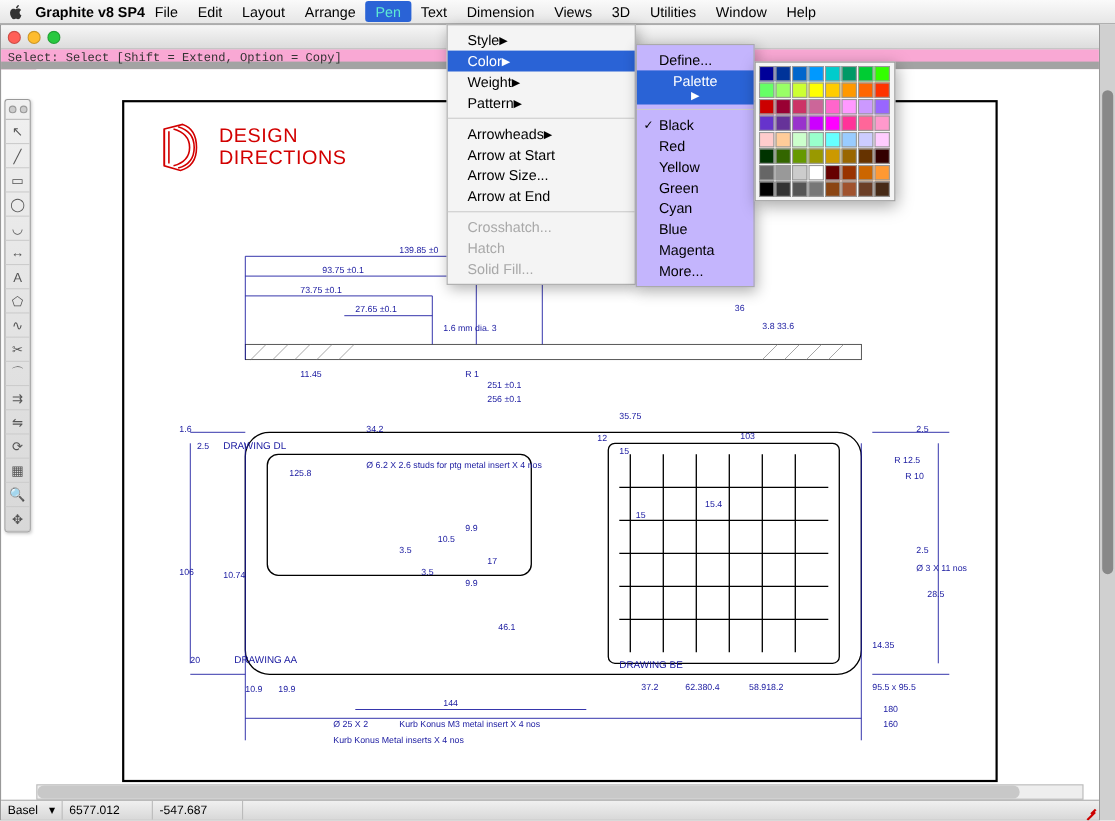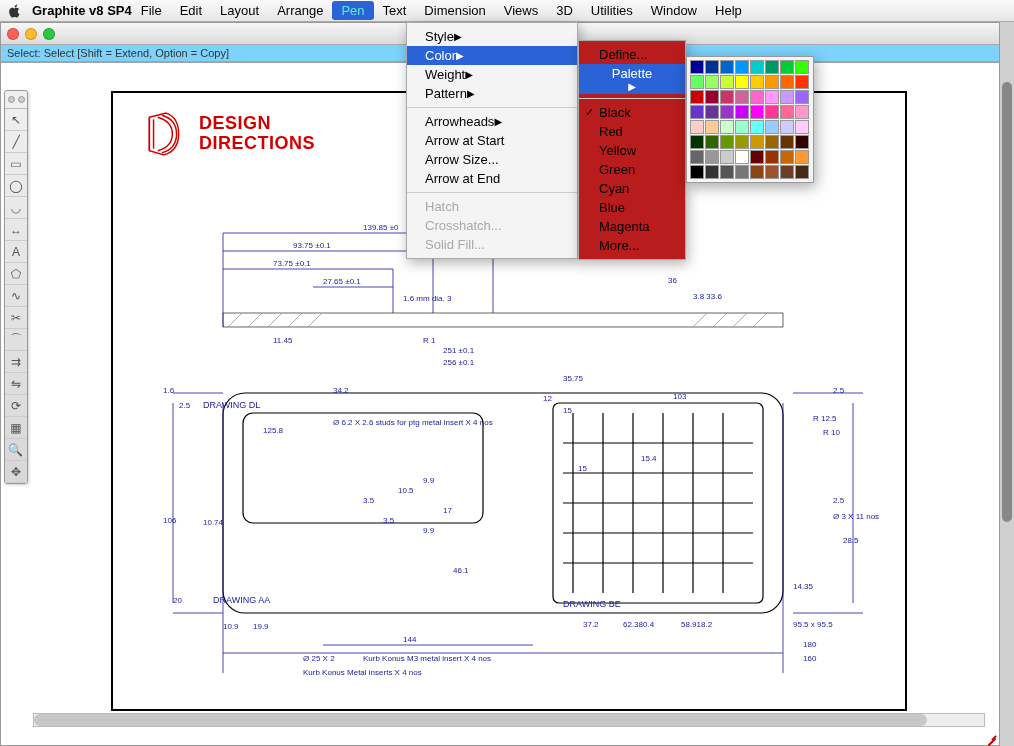--- a/index.html
+++ b/index.html
@@ -13,53 +13,53 @@
 .menubar .menu-item.open { background: #2a63d6; color: #5eead4; border-radius: 3px; }
 
 
 .window { position: absolute; top: 22px; left: 0; right: 14px; bottom: 0; background: #fff; border: 1px solid #999; }
 .titlebar { height: 22px; background: linear-gradient(#f6f6f6,#dcdcdc); border-bottom: 1px solid #aaa; display: flex; align-items: center; padding: 0 6px; font-size: 11px; color: #444; }
 .traffic { display: flex; gap: 6px; margin-right: 12px; }
 .tl { width: 12px; height: 12px; border-radius: 50%; border: 1px solid rgba(0,0,0,.2); }
 .tl.r { background: #ff5f57; } .tl.y { background: #febc2e; } .tl.g { background: #28c840; }
 .titletext { flex: 1; text-align: center; color: #555; }
 
-.statusline { height: 18px; border-bottom: 2px solid #a3a3a3; font-size: 11px; color: #333; padding: 2px 6px; background: #7dd3fc; }
+.statusline { height: 18px; border-bottom: 7px solid #a3a3a3; font-size: 11px; color: #333; padding: 2px 6px; background: #f9a8d4; font-family: Liberation Mono, monospace; }
 
 
 .toolpalette { position: absolute; top: 90px; left: 4px; width: 24px; background: linear-gradient(#f0f0f0,#d8d8d8); border: 1px solid #999; border-radius: 3px; display: flex; flex-direction: column; box-shadow: 1px 1px 3px rgba(0,0,0,.2); }
 .tp-head { height: 18px; border-bottom: 1px solid #bbb; display:flex; align-items:center; justify-content:center; gap:3px; }
 .tp-head span { width:7px; height:7px; border-radius:50%; background:#ccc; border:1px solid #999; }
 .tool { width: 22px; height: 22px; border-bottom: 1px solid #ccc; display: flex; align-items: center; justify-content: center; font-size: 12px; color: #555; cursor: default; }
 
 
 .canvas { position: absolute; top: 40px; left: 32px; right: 0; bottom: 18px; background: #fff; overflow: hidden; }
 .page-frame { position: absolute; top: 28px; left: 78px; width: 796px; height: 620px; border: 2px solid #000; }
 .logo-block { position: absolute; top: 48px; left: 110px; display: flex; align-items: center; gap: 14px; }
-.logo-title { color: #d20000; font-weight: bold; font-size: 18px; line-height: 1.1; letter-spacing: .5px; font-family: Arial, sans-serif; }
+.logo-title { color: #d20000; font-weight: normal; font-size: 18px; line-height: 1.1; letter-spacing: .5px; font-family: Arial, sans-serif; }
 .logo-mark { width: 42px; height: 46px; }
 
 .drawing { position: absolute; top: 140px; left: 100px; width: 760px; height: 480px; }
 .drawing svg { width: 100%; height: 100%; }
 .dim-text { font-size: 8px; fill: #1a1aa0; font-family: Arial; }
 .dim-line { stroke: #1a1aa0; stroke-width: 0.8; }
 .part-line { stroke: #000; stroke-width: 1.2; fill: none; }
 .label-text { font-size: 9px; fill: #1a1aa0; font-family: Arial; }
 
 
 .dropdown { position: absolute; top: 22px; left: 406px; width: 172px; background: #f4f4f4; border: 1px solid #aaa; box-shadow: 2px 4px 12px rgba(0,0,0,.3); font-size: 13px; padding: 4px 0; }
 .dropdown .dd-item { padding: 2px 22px 2px 18px; display: flex; align-items: center; cursor: default; }
 .dropdown .dd-item.highlighted { background: #2a63d6; color: #fff; }
 .dropdown .dd-item.disabled { color: #a8a8a8; }
 .dropdown .dd-sep { height: 1px; background: #ccc; margin: 4px 0; }
 .dd-arrow { font-size: 10px; }
 .dd-shortcut { font-size: 12px; color: #888; }
 
 
-.submenu { position: absolute; top: 40px; left: 578px; width: 108px; background: #b91c1c; border: 1px solid #aaa; box-shadow: 2px 4px 12px rgba(0,0,0,.3); font-size: 13px; padding: 4px 0; }
+.submenu { position: absolute; top: 40px; left: 578px; width: 108px; background: #c4b5fd; border: 1px solid #aaa; box-shadow: 2px 4px 12px rgba(0,0,0,.3); font-size: 13px; padding: 4px 0; }
 .submenu .sm-item { padding: 2px 20px 2px 20px; position: relative; display:flex; justify-content:space-between; align-items:center; cursor:default; }
 .submenu .sm-item.highlighted { background: #2a63d6; color: #fff; flex-direction: column; }
 .submenu .sm-sep { height: 1px; background: #ccc; margin: 4px 0; }
 .submenu .sm-check::before { content: "✓"; position: absolute; left: 6px; font-size: 11px; }
 
 
 .palette { position: absolute; top: 56px; left: 686px; width: 128px; background: #f4f4f4; border: 1px solid #999; box-shadow: 2px 4px 14px rgba(0,0,0,.35); padding: 3px; }
 .palette-grid { display: grid; grid-template-columns: repeat(8, 14px); gap: 1px; }
 .swatch { width: 14px; height: 14px; border: 1px solid #999; cursor: default; }
 
@@ -252,20 +252,28 @@
             <line x1="650" y1="200" x2="650" y2="470"></line>
         </g>
       </svg>
     </div>
   </div>
 
   <div class="hscroll">
       <div class="thumb"></div>
     </div>
 
+  <div class="bottombar">
+    <div class="field dd">
+      <span>Basel</span>
+        <span>▾</span>
+    </div>
+    <div class="field" style="width:82px">6577.012</div>
+    <div class="field" style="width:82px">-547.687</div>
+  </div>
   <div class="resize-grip"></div>
 </div>
 
 <div class="toolpalette" id="toolpalette">
   <div class="tp-head">
       <span></span>
       <span></span>
     </div>
 <div class="tool">↖</div>
     <div class="tool">╱</div>
@@ -312,24 +320,24 @@
       <span>Arrow at Start</span>
     </div>
     <div class="dd-item">
       <span>Arrow Size...</span>
     </div>
     <div class="dd-item">
       <span>Arrow at End</span>
     </div>
     <div class="dd-sep"></div>
     <div class="dd-item disabled">
+      <span>Crosshatch...</span>
+    </div>
+    <div class="dd-item disabled">
       <span>Hatch</span>
-    </div>
-    <div class="dd-item disabled">
-      <span>Crosshatch...</span>
     </div>
     <div class="dd-item disabled">
       <span>Solid Fill...</span>
     </div>
   </div>
 
 <div class="submenu" id="color-sub">
     <div class="sm-item">
       <span>Define...</span>
     </div>

